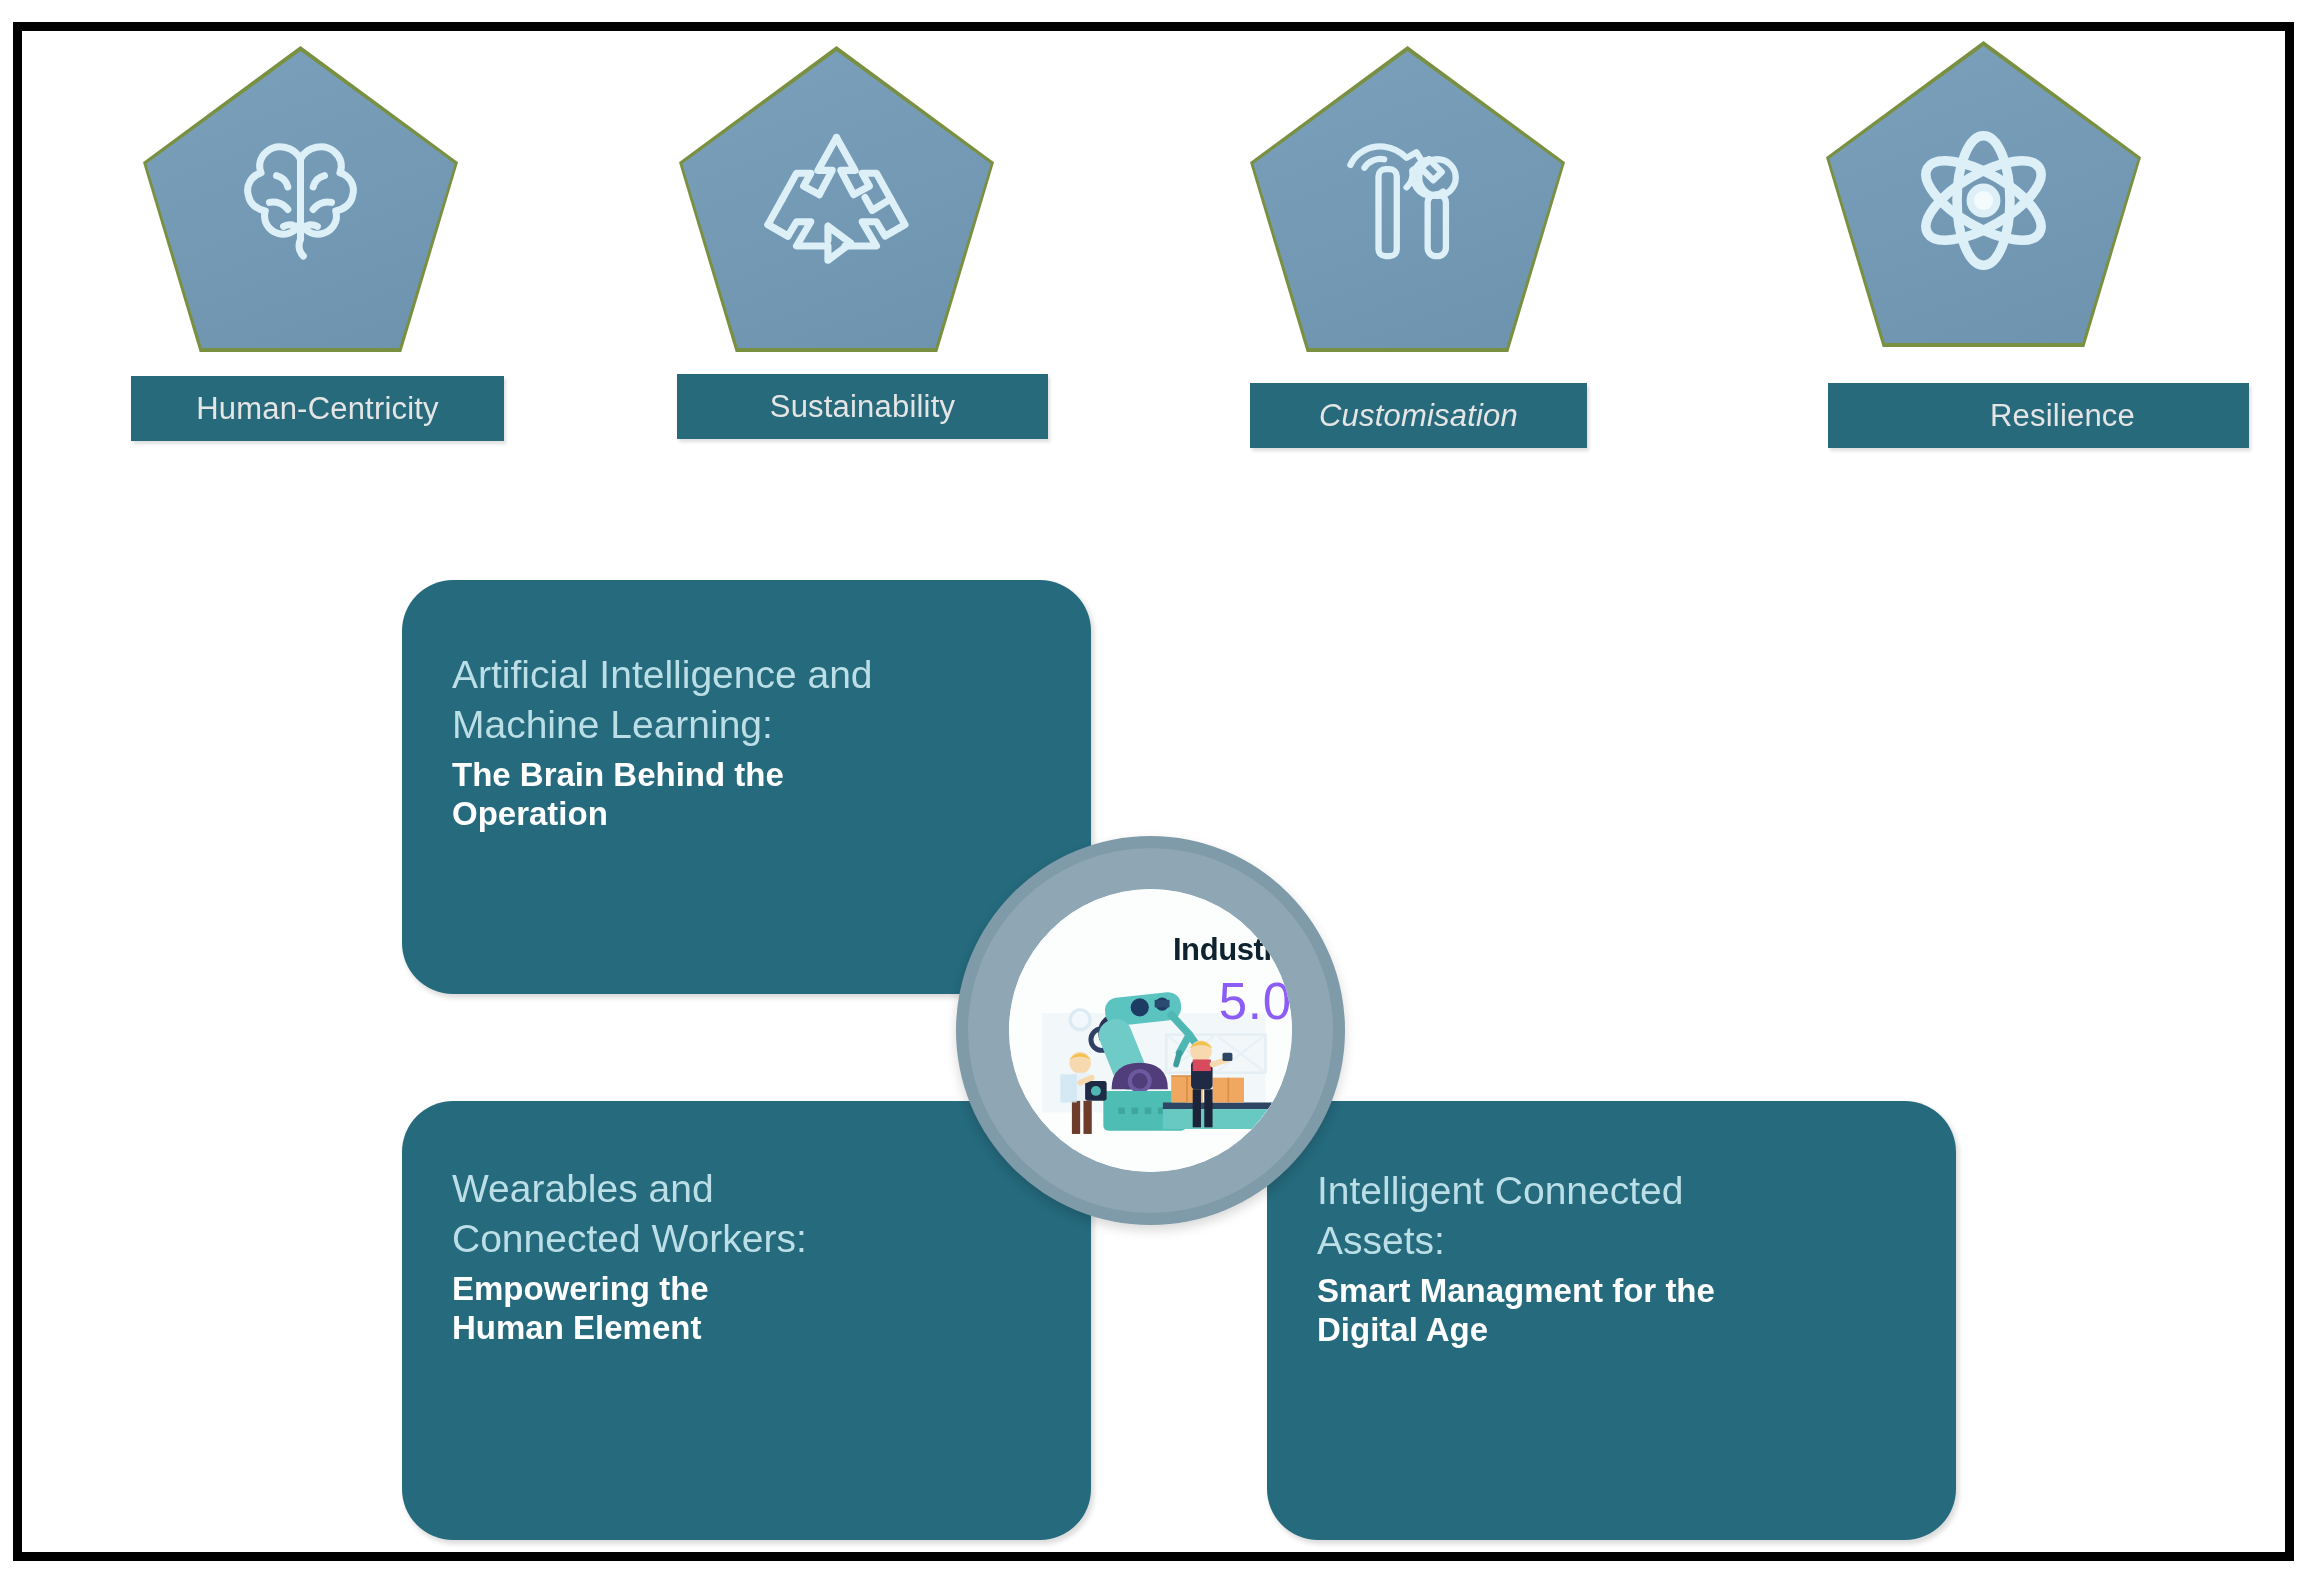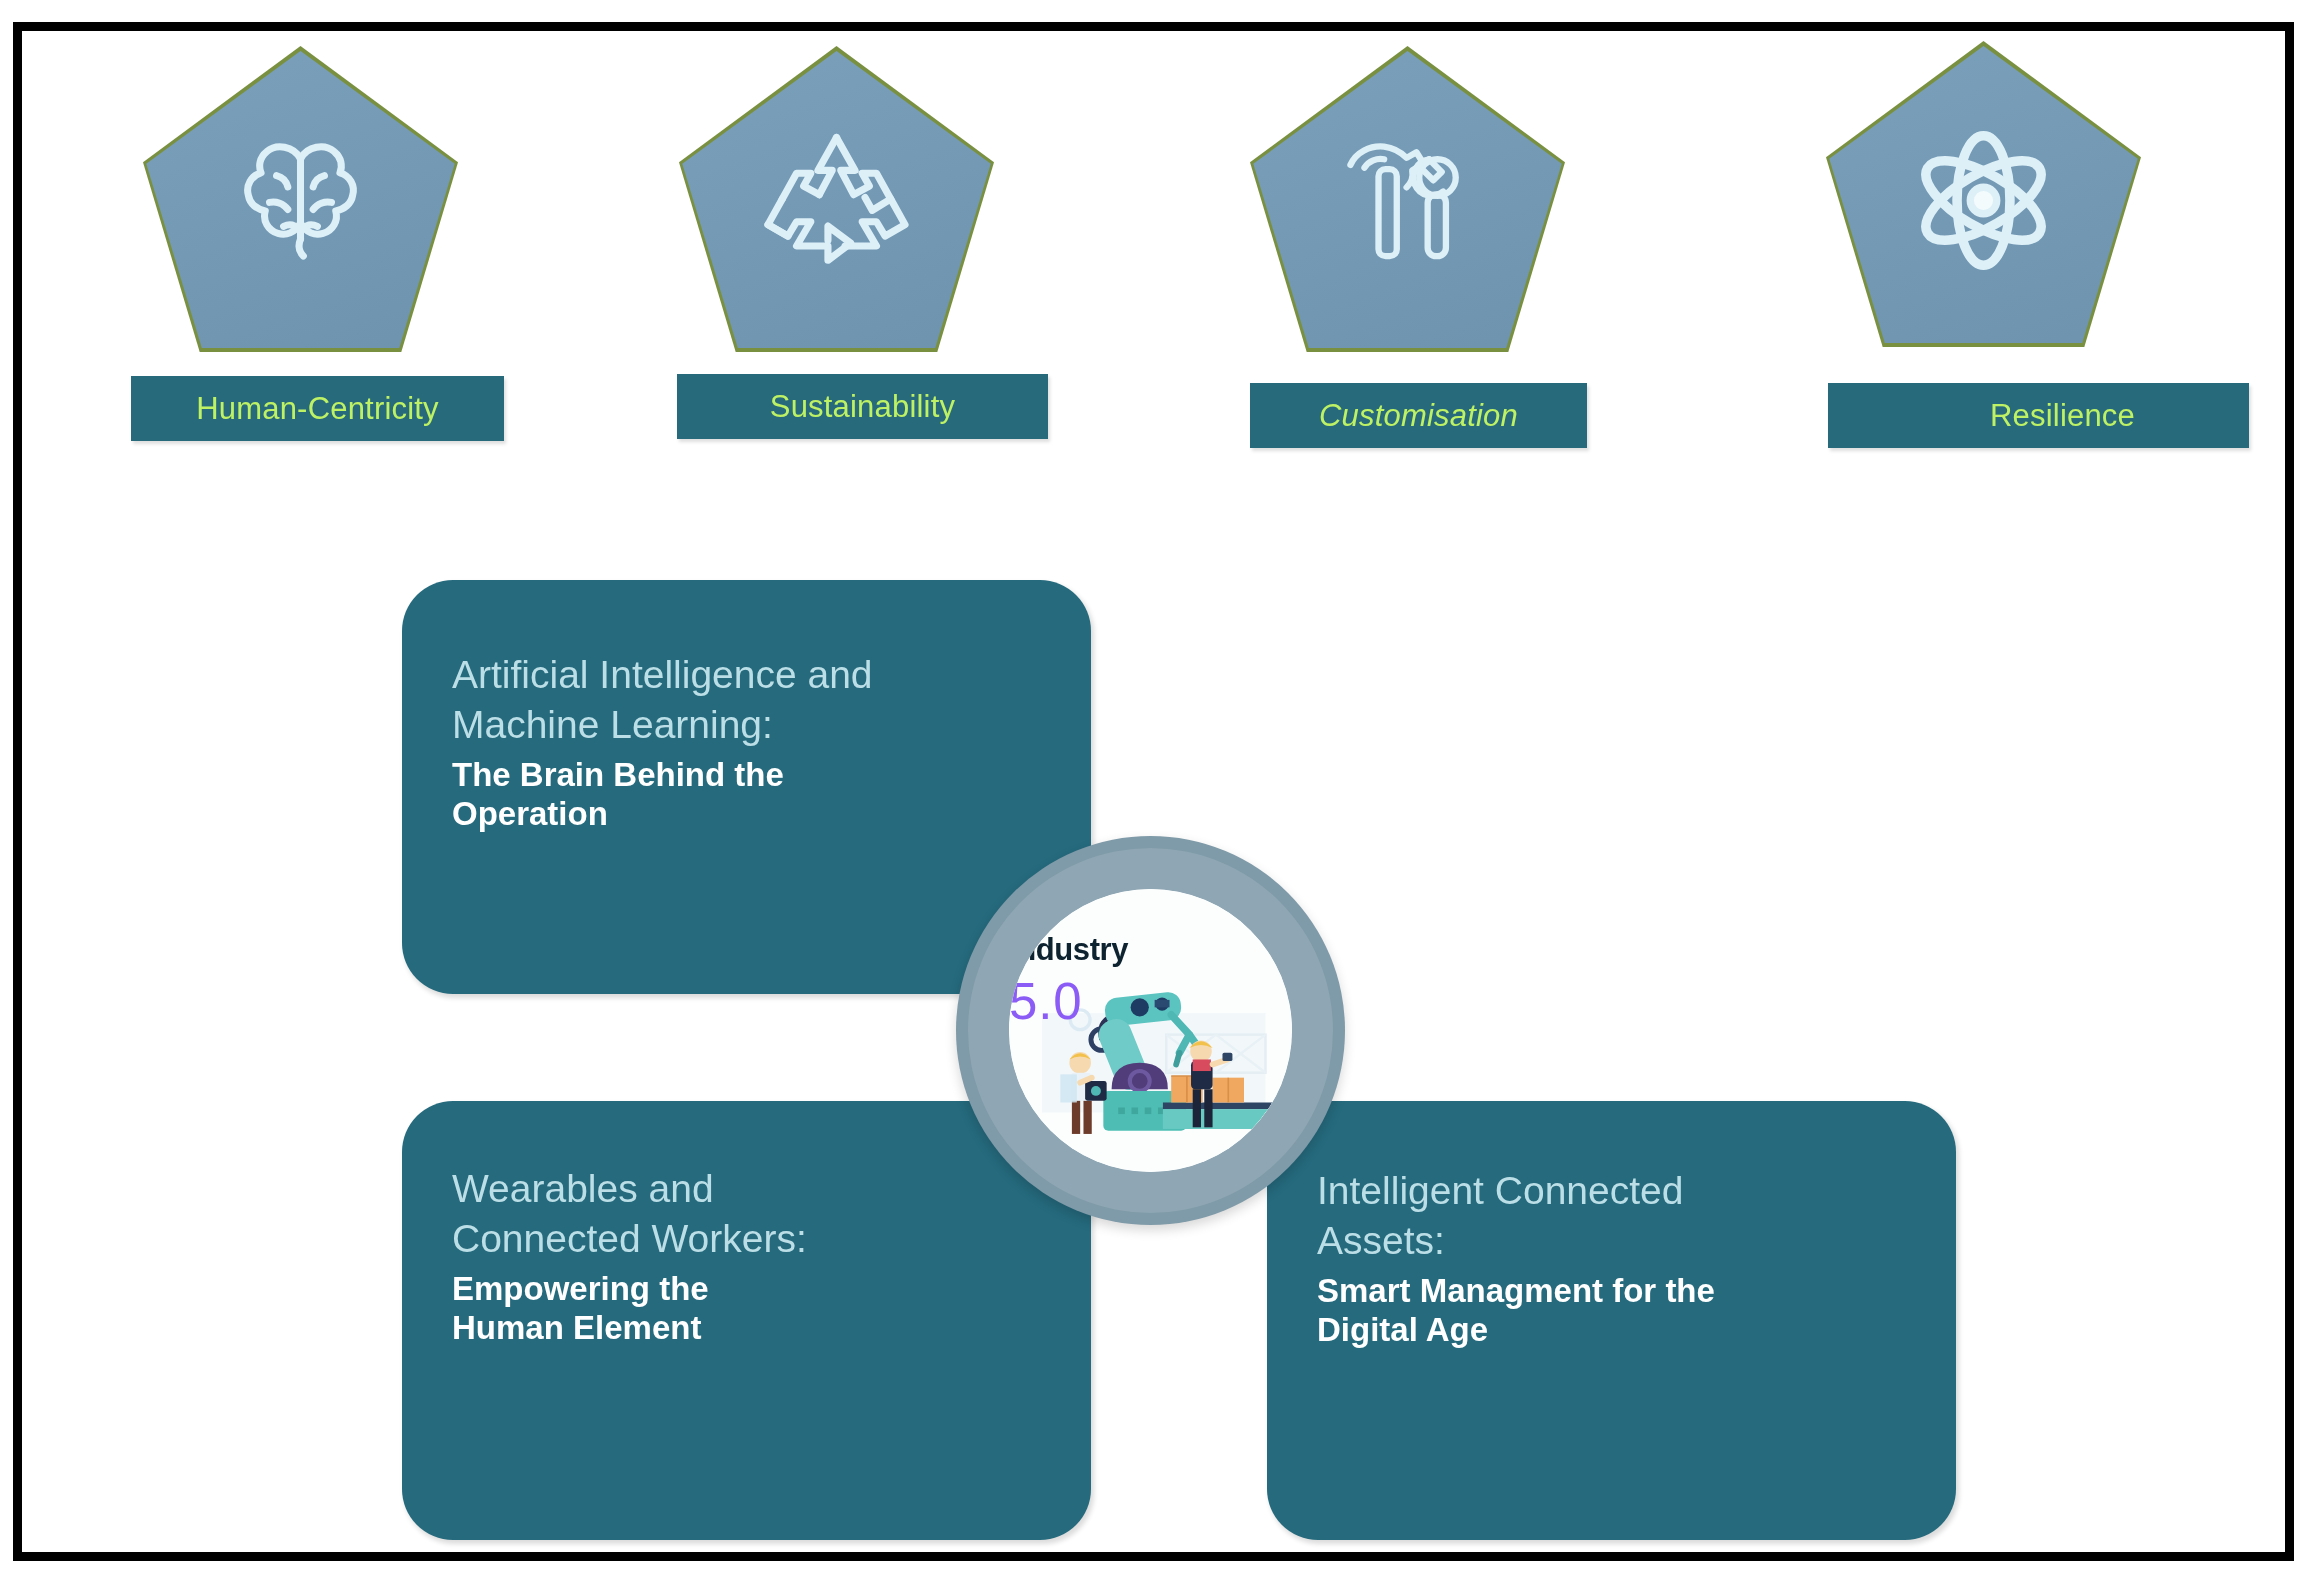--- a/index.html
+++ b/index.html
@@ -28,21 +28,21 @@
   .pent-icon{
     position:absolute;left:0;right:0;top:40%;
     display:flex;align-items:center;justify-content:center;
   }
   .pent-icon svg{display:block;}
 
   
   .chip{
     position:absolute;background:#276A7C;
     display:flex;align-items:center;justify-content:center;
-    color:#bef264;font-size:31px;letter-spacing:0.2px;
+    color:#e5e5e5;font-size:31px;letter-spacing:0.2px;
     box-shadow:1.7px 2.5px 3.3px rgba(0,0,0,.13);
   }
 
   
   .card{
     position:absolute;background:#256A7D;border-radius:51px;
     box-shadow:2.5px 3.3px 5.8px rgba(0,0,0,.14);
     padding:0;box-sizing:border-box;
   }
   .card-body{position:absolute;left:50px;right:38px;}
@@ -67,21 +67,21 @@
   #badge-ring2{
     position:absolute;left:11.6px;top:11.6px;right:11.6px;bottom:11.6px;
     border-radius:50%;background:#8FA7B4;
   }
   #badge-inner{
     position:absolute;left:53px;top:53px;right:53px;bottom:53px;
     border-radius:50%;background:#FCFEFE;overflow:hidden;
   }
   #badge-inner svg{position:absolute;left:0;top:0;}
   .badge-label{
-    position:absolute;left:0;right:0;text-align:left;
+    position:absolute;left:12px;right:0;text-align:right;
     color:#0E2330;pointer-events:none;
   }
   #badge-word{top:43px;font-size:31px;font-weight:bold;letter-spacing:-0.4px;}
   #badge-num{top:83px;font-size:51px;font-weight:300;letter-spacing:0.8px;color:#8b5cf6;}
 </style>
 </head>
 <body>
 
 <div id="canvas">
   <div id="frame"></div>

